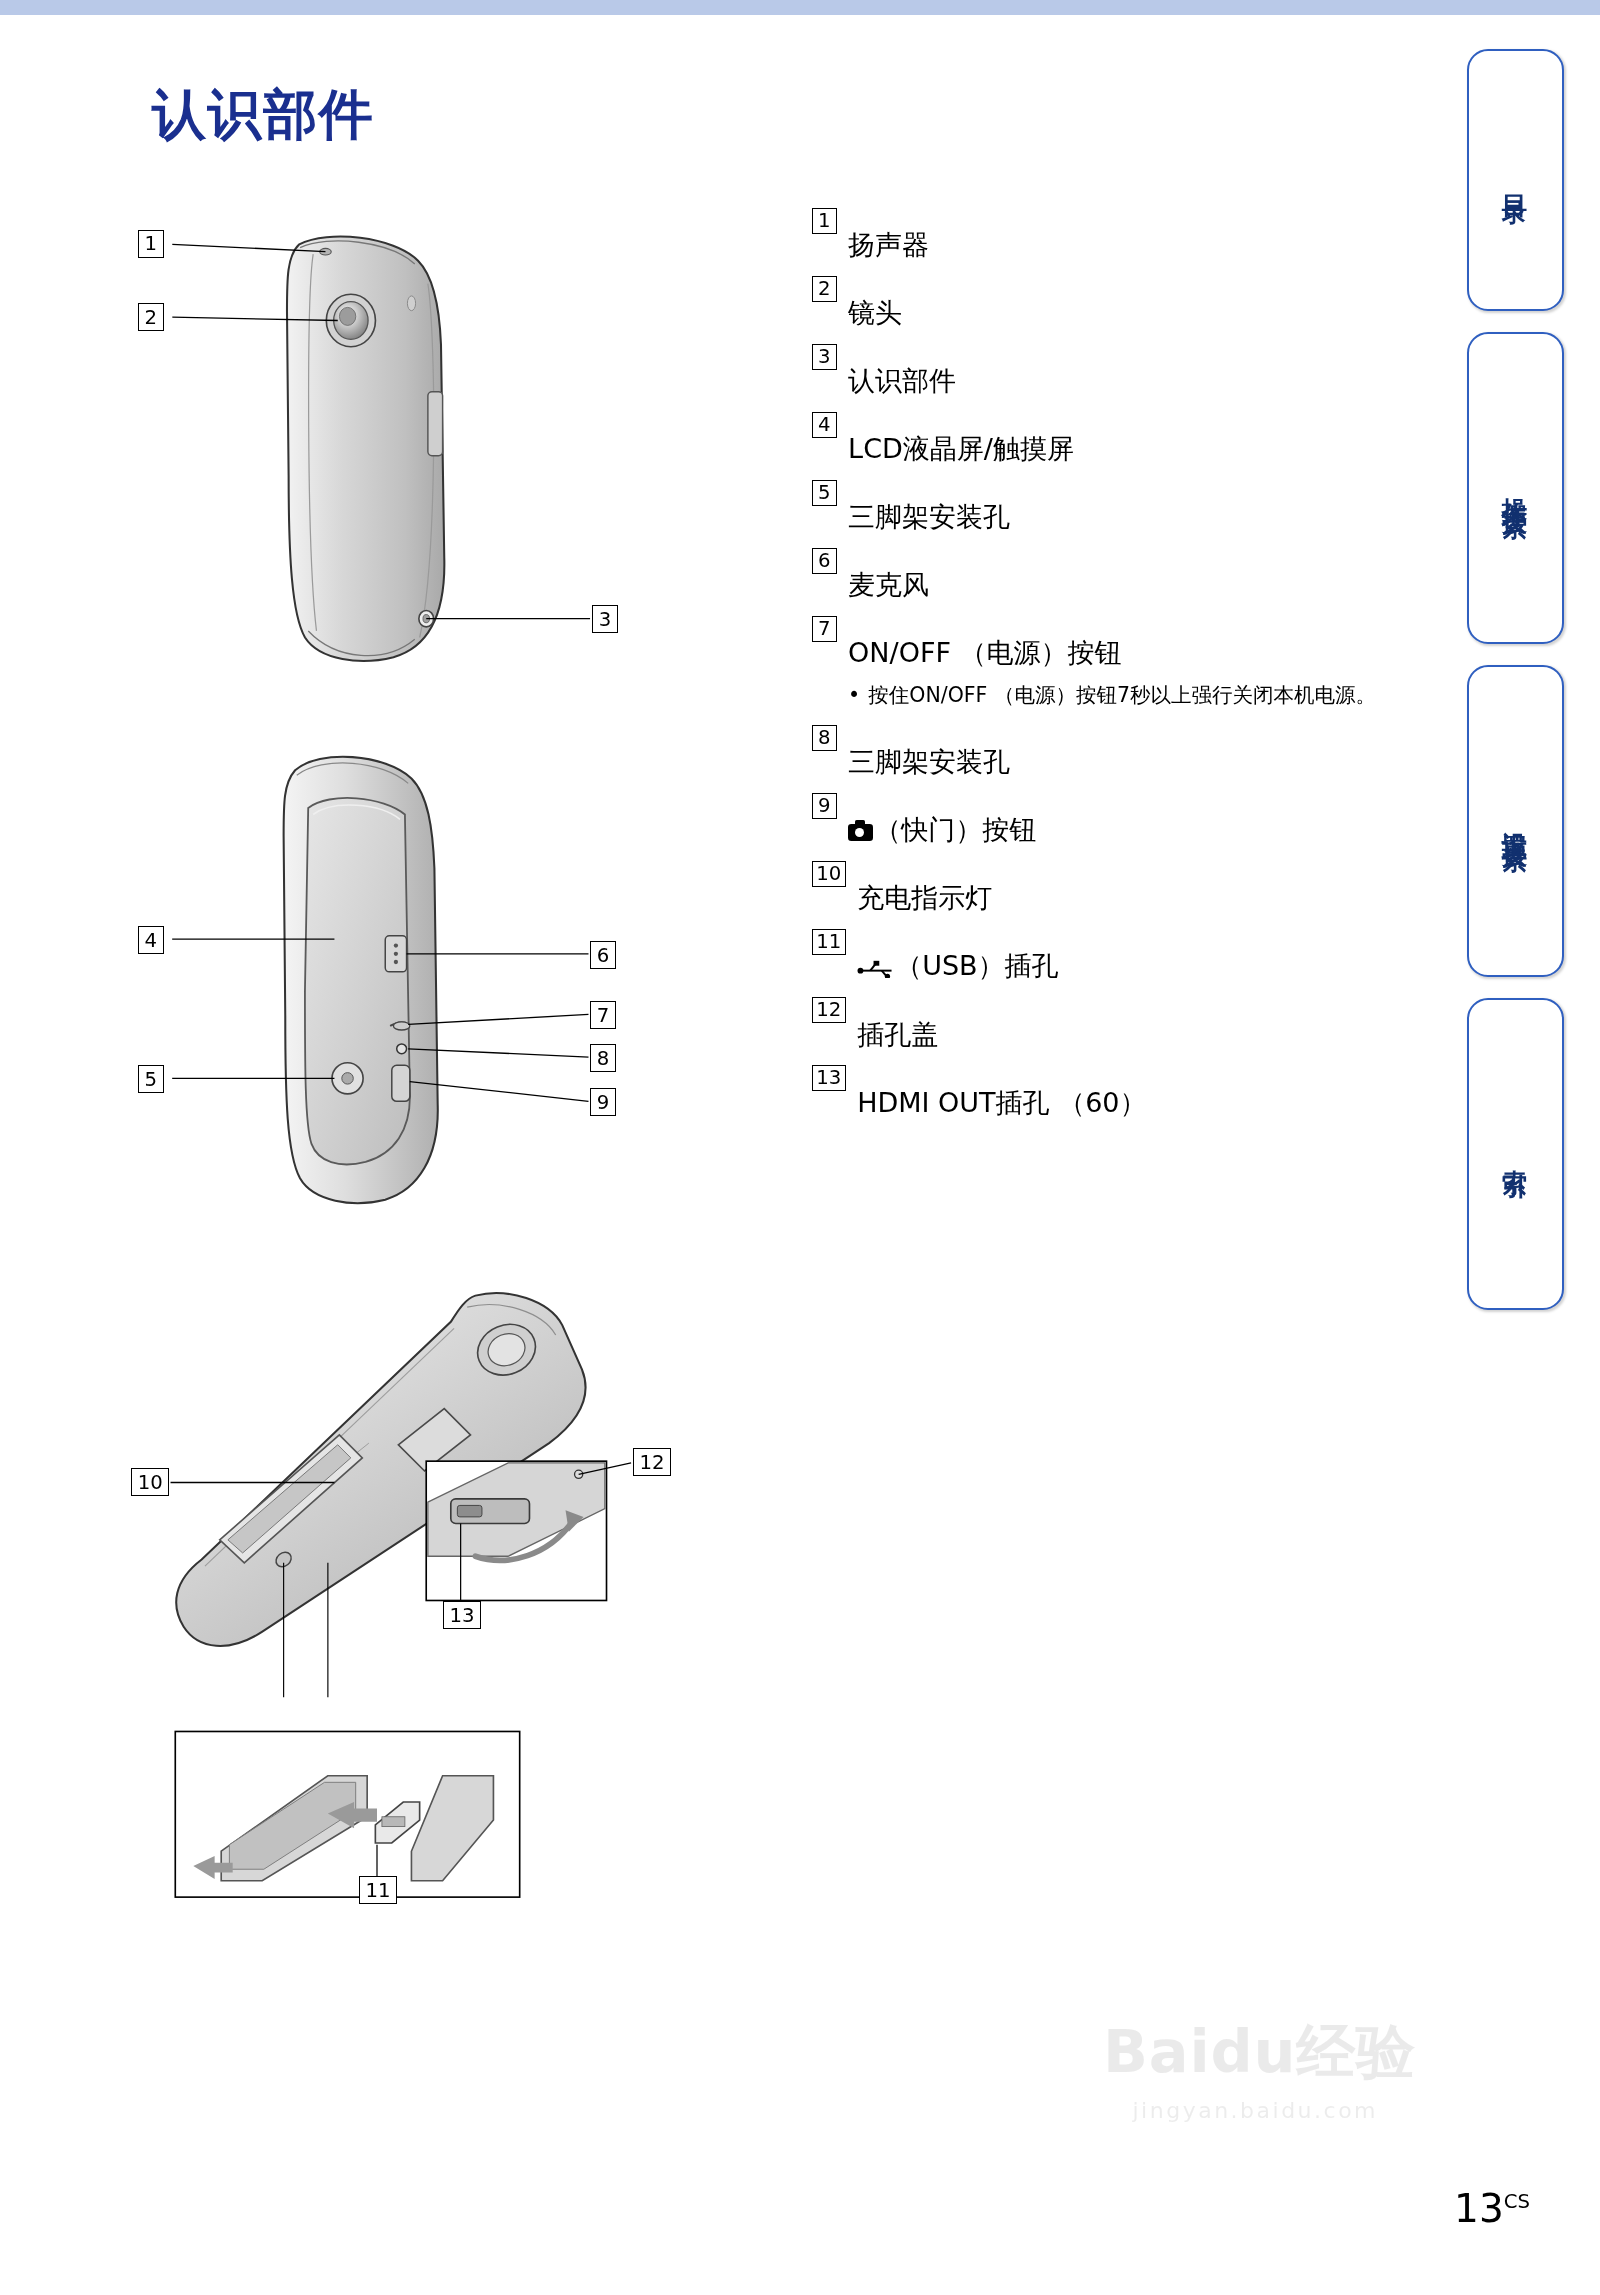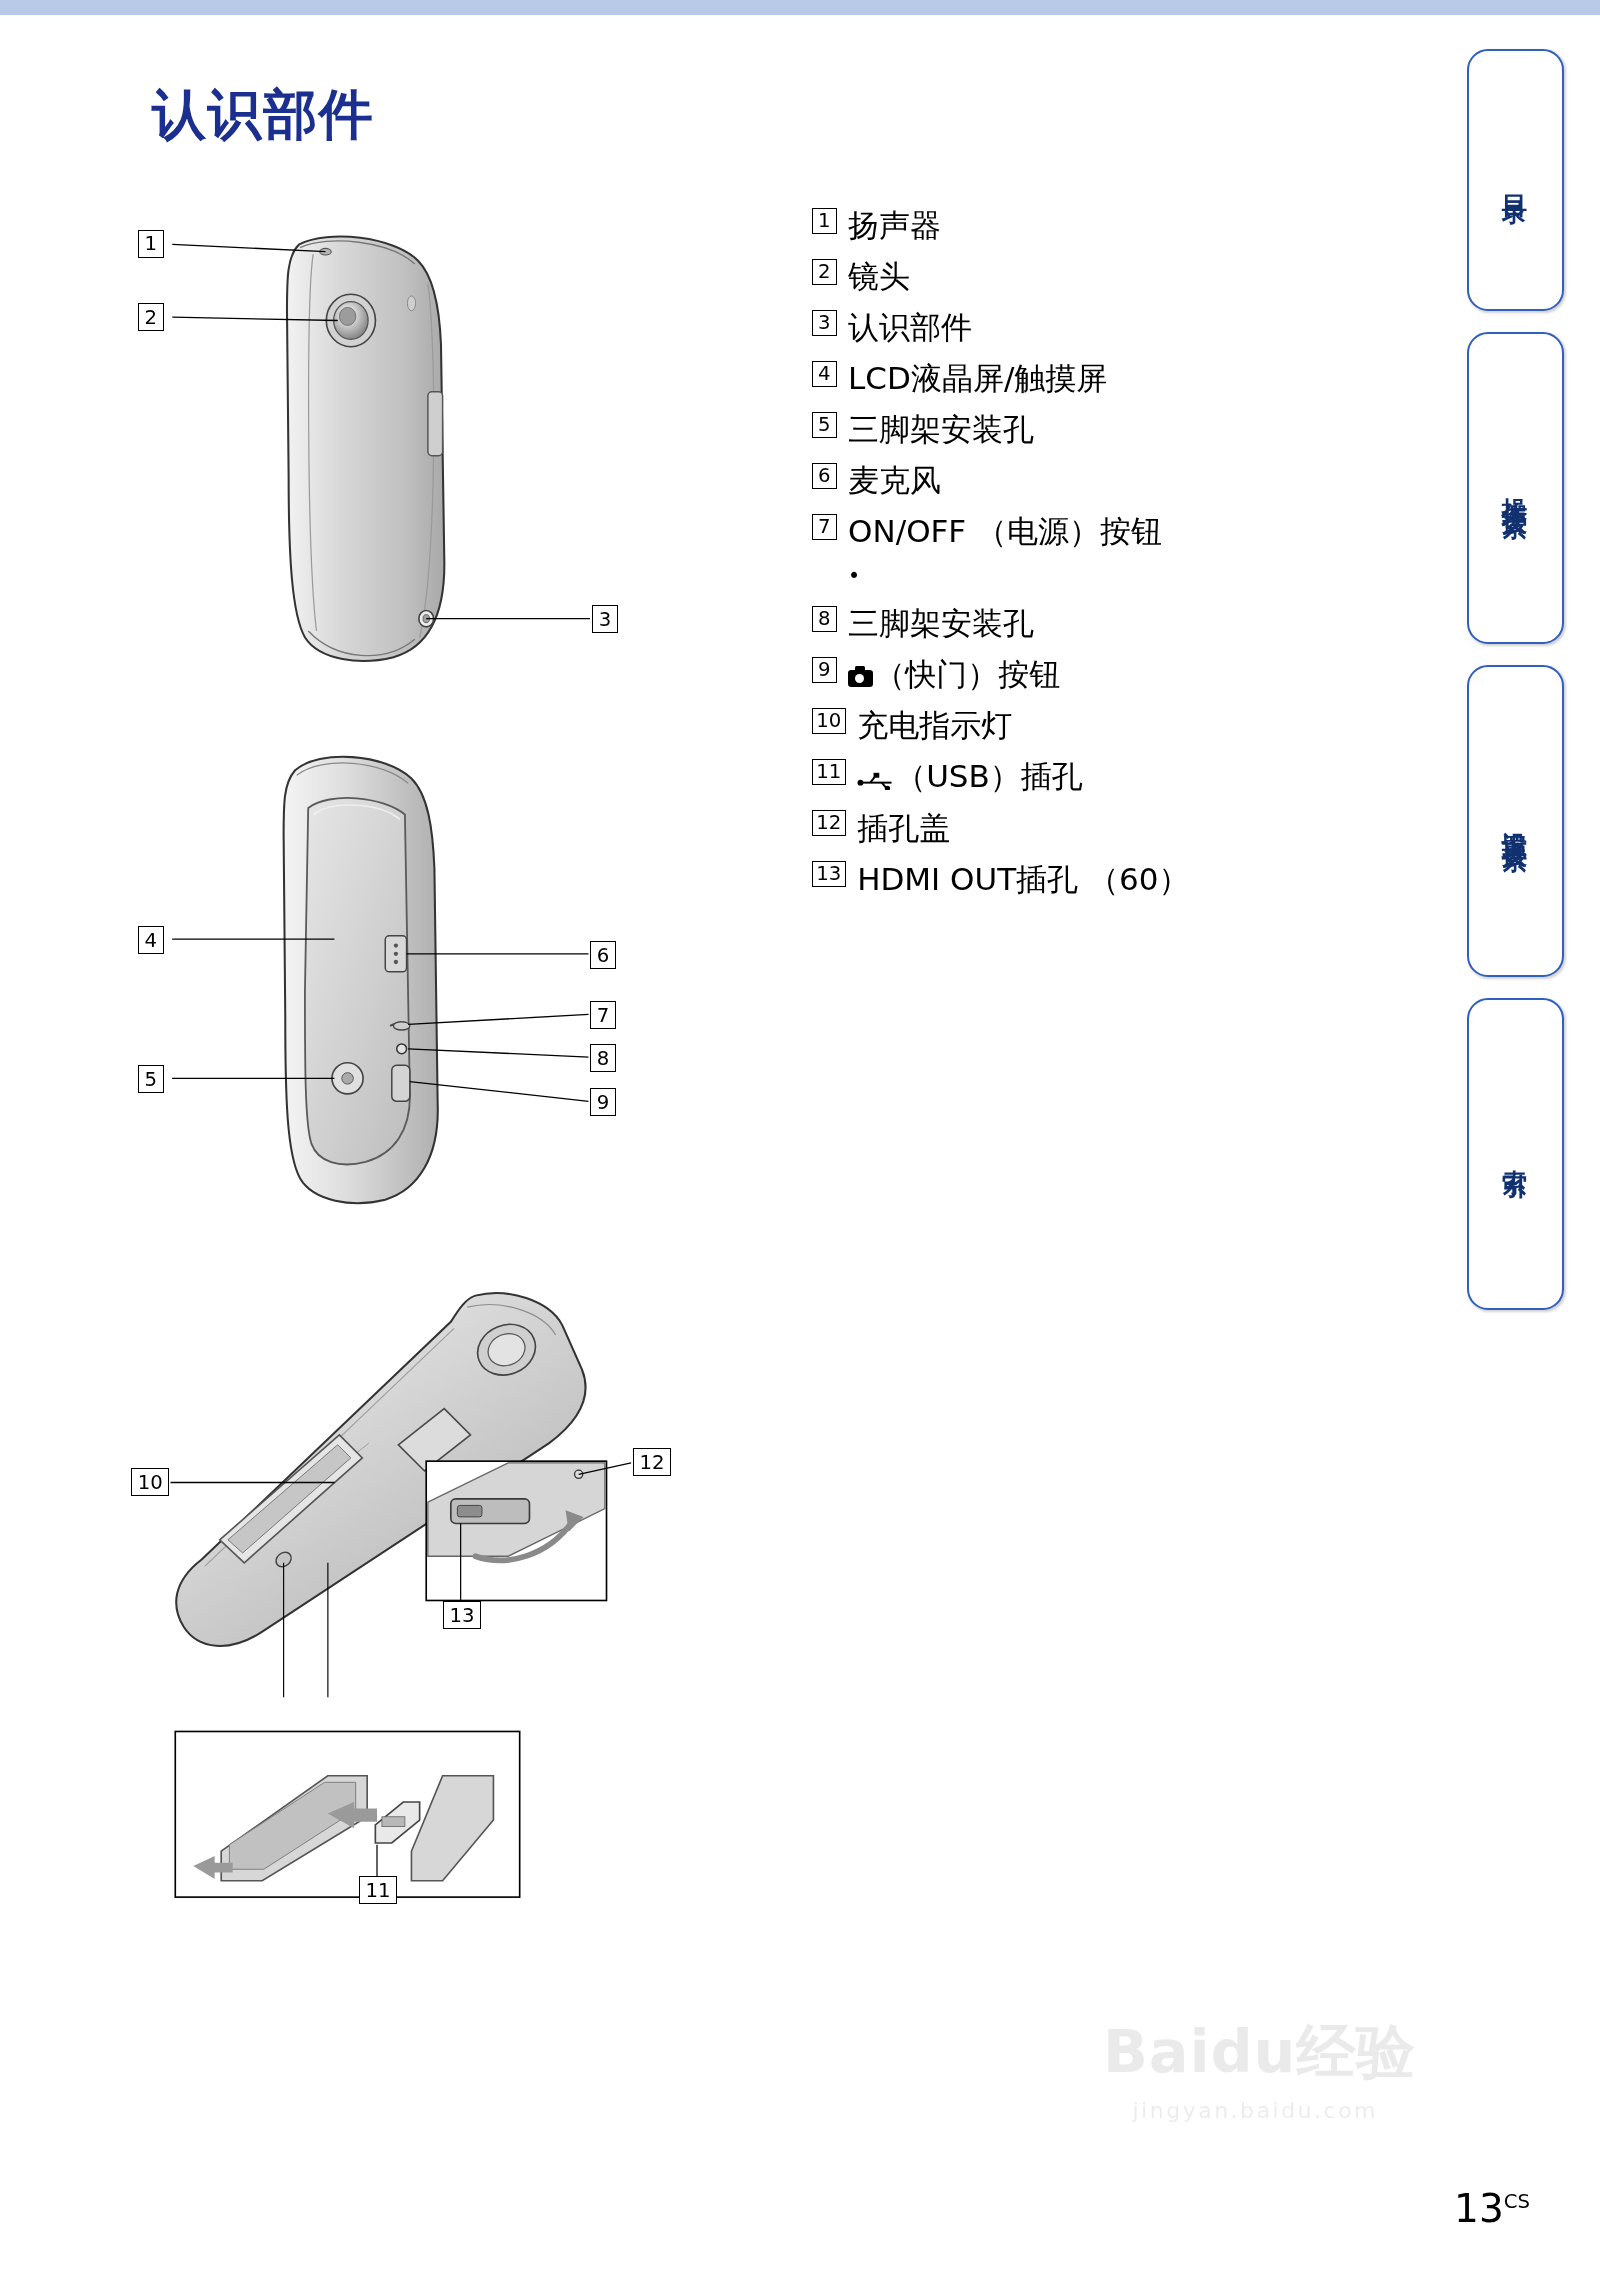--- a/index.html
+++ b/index.html
@@ -75,24 +75,25 @@
     font-family:"DejaVu Sans", sans-serif;
     font-size:19.7px;
     line-height:1;
     margin-right:11.5px;
     margin-top:2.5px;
     padding:0 3.3px;
     box-sizing:border-box;
   }
   .legend-text {
     font-family:"DejaVu Sans", sans-serif;
-    font-size:31px;
+    font-size:27px;
     color:#000;
     line-height:1.25;
     padding-top:0.8px;
+    margin-top:22px;
   }
   .legend-note {
     margin-left:36px;
     margin-top:3.3px;
     margin-bottom:11.5px;
     font-family:"DejaVu Sans", sans-serif;
     font-size:20.5px;
     line-height:1.45;
     color:#000;
     width:574px;
@@ -217,20 +218,21 @@
     <div class="num-box">6</div>
     <div class="legend-text">麦克风</div>
   </div>
 
   <div class="legend-row">
     <div class="num-box">7</div>
     <div class="legend-text">ON/OFF （电源）按钮</div>
   </div>
   <div class="legend-note">
     <span class="bullet">•</span>
+    <span>按住ON/OFF （电源）按钮7秒以上强行关闭本机电源。</span>
   </div>
 
   <div class="legend-row">
     <div class="num-box">8</div>
     <div class="legend-text">三脚架安装孔</div>
   </div>
 
   <div class="legend-row">
     <div class="num-box">9</div>
     <div class="legend-text">

